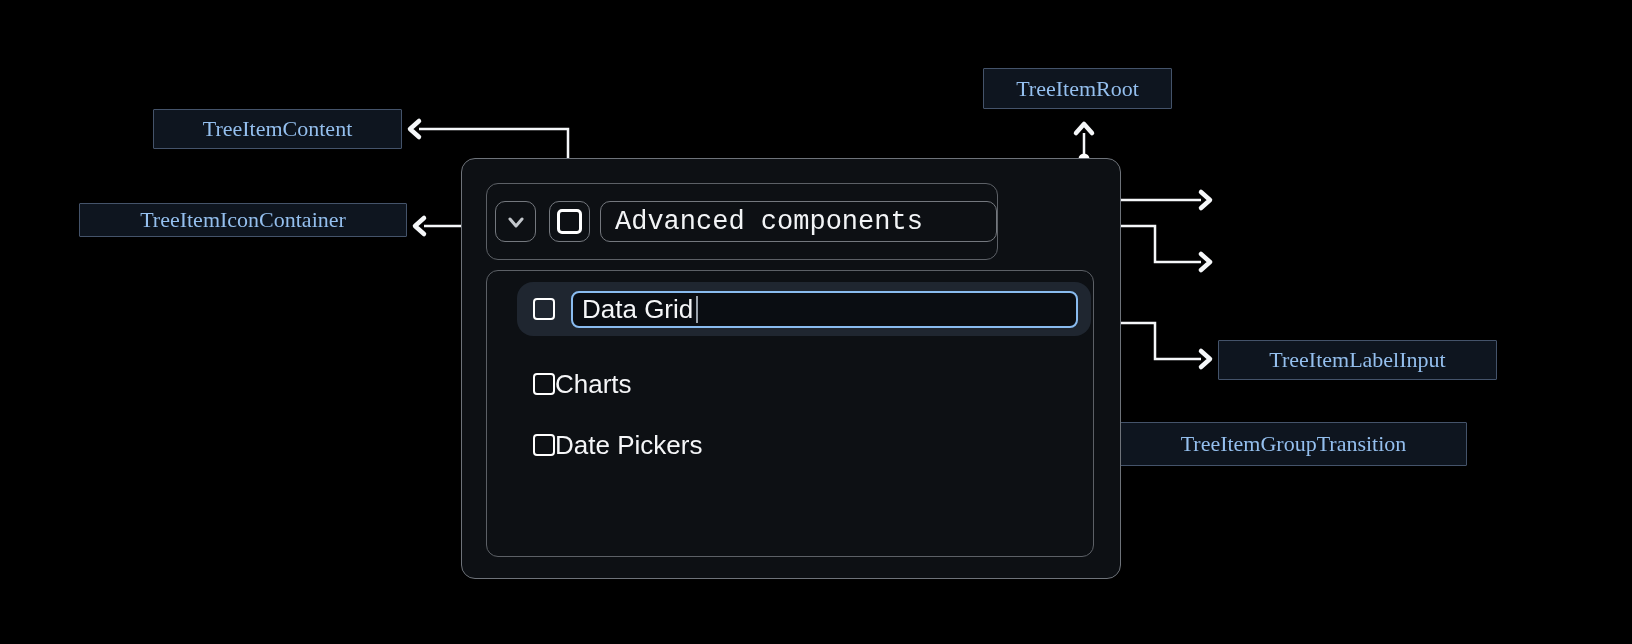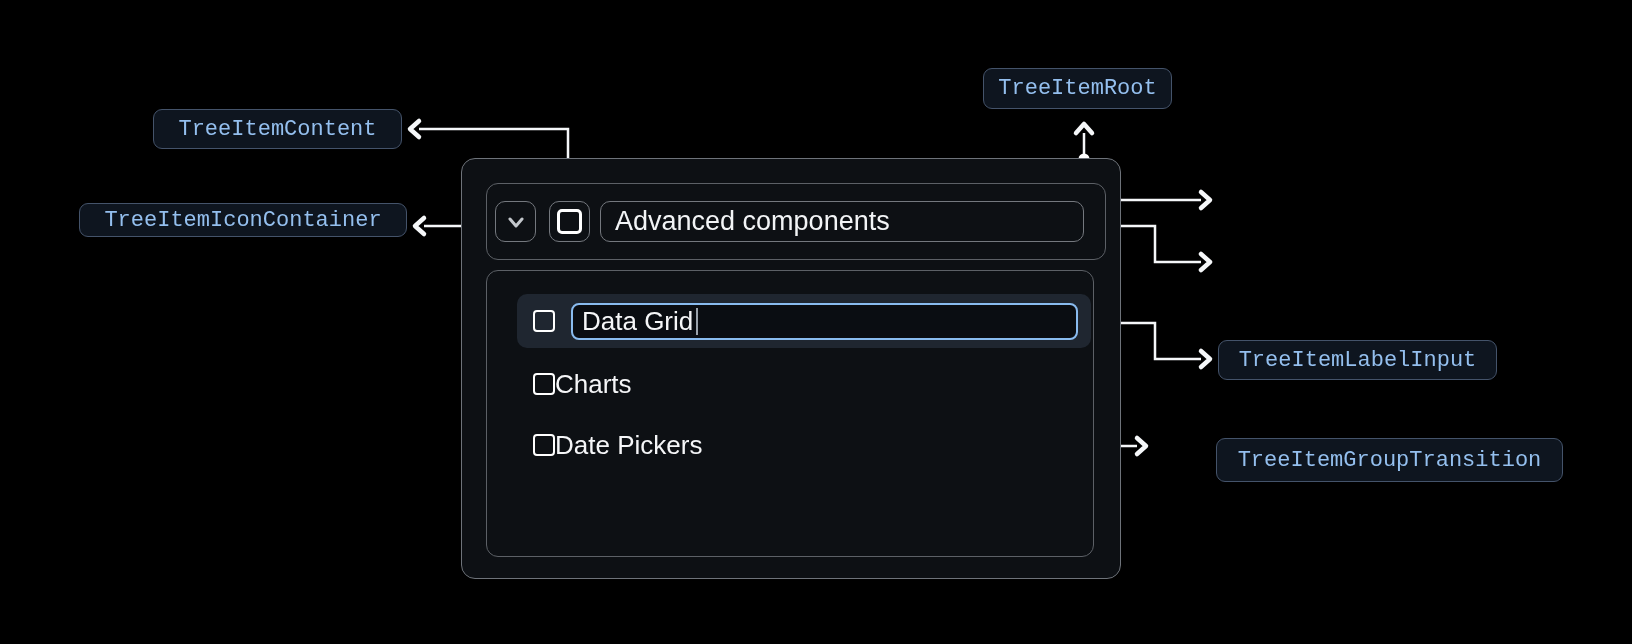--- a/index.html
+++ b/index.html
@@ -6,42 +6,42 @@
   .stage{
     position:relative;width:1632px;height:644px;background:#000;
     font-family:"Liberation Sans",sans-serif;overflow:hidden;
   }
   svg.connectors{position:absolute;left:0;top:0;pointer-events:none;}
 
   
   .chip{
     position:absolute;box-sizing:border-box;
     display:flex;align-items:center;justify-content:center;
-    background:#0e151f;border:1.5px solid #44536a;border-radius:9px;
-    color:#94bfee;font-family:Liberation Mono, monospace;font-size:22px;
+    background:#0e151f;border:1.5px solid #44536a;border-radius:1px;
+    color:#94bfee;font-family:Liberation Serif, serif;font-size:22px;
     white-space:nowrap;
   }
   .chip-checkbox{left:153px;top:109px;width:249px;height:40px;}
   .chip-iconcontainer{left:79px;top:203px;width:328px;height:34px;}
   .chip-root{left:983px;top:68px;width:189px;height:41px;}
   .chip-content{left:1218px;top:178px;width:234px;height:40px;}
   .chip-label{left:1218px;top:242px;width:204px;height:40px;}
   .chip-labelinput{left:1218px;top:340px;width:279px;height:40px;}
-  .chip-grouptransition{left:1216px;top:422px;width:347px;height:44px;margin-top:16px;}
+  .chip-grouptransition{left:1120px;top:422px;width:347px;height:44px;}
 
   
   .card{
     position:absolute;left:461px;top:158px;width:660px;height:421px;
     box-sizing:border-box;background:#0d1014;
     border:1.5px solid #6e737a;border-radius:14px;
   }
   .content-row{
-    position:absolute;left:486px;top:183px;width:620px;height:77px;
+    position:absolute;left:486px;top:183px;width:512px;height:77px;
     box-sizing:border-box;border:1.5px solid #5c6066;border-radius:12px;
-    display:flex;align-items:center;padding:0 0 0 8px;
+    display:flex;align-items:center;padding:0 0 0 8px;font-family:Liberation Mono, monospace;
   }
   .sq-btn{
     box-sizing:border-box;width:41px;height:41px;flex:0 0 auto;
     background:transparent;border:1.5px solid #74787e;border-radius:10px;
     display:flex;align-items:center;justify-content:center;padding:0;
   }
   .chev-btn{margin-left:0;}
   .chk-btn{margin-left:13px;}
   .chk-glyph{
     box-sizing:border-box;width:25px;height:25px;
@@ -54,21 +54,21 @@
     color:#f2f4f6;font-size:27px;
   }
   .group-box{
     position:absolute;left:486px;top:270px;width:608px;height:287px;
     box-sizing:border-box;border:1.5px solid #5c6066;border-radius:12px;
   }
   .tree-row{
     position:absolute;left:517px;width:574px;height:54px;
     display:flex;align-items:center;padding-left:16px;box-sizing:border-box;
   }
-  .tree-row.editing{top:294px;background:#1f2630;border-radius:10px;}
+  .tree-row.editing{top:282px;background:#1f2630;border-radius:16px;}
   .row-chk{
     box-sizing:border-box;width:22px;height:22px;flex:0 0 auto;
     border:2.5px solid #ffffff;border-radius:4px;background:transparent;
   }
   .row-text{color:#f5f6f8;font-size:26px;white-space:nowrap;}
   .edit-input{
     box-sizing:border-box;margin-left:16px;width:507px;height:37px;
     background:#0a0d12;border:2px solid #89bbef;border-radius:8px;
     display:flex;align-items:center;padding-left:9px;
   }

